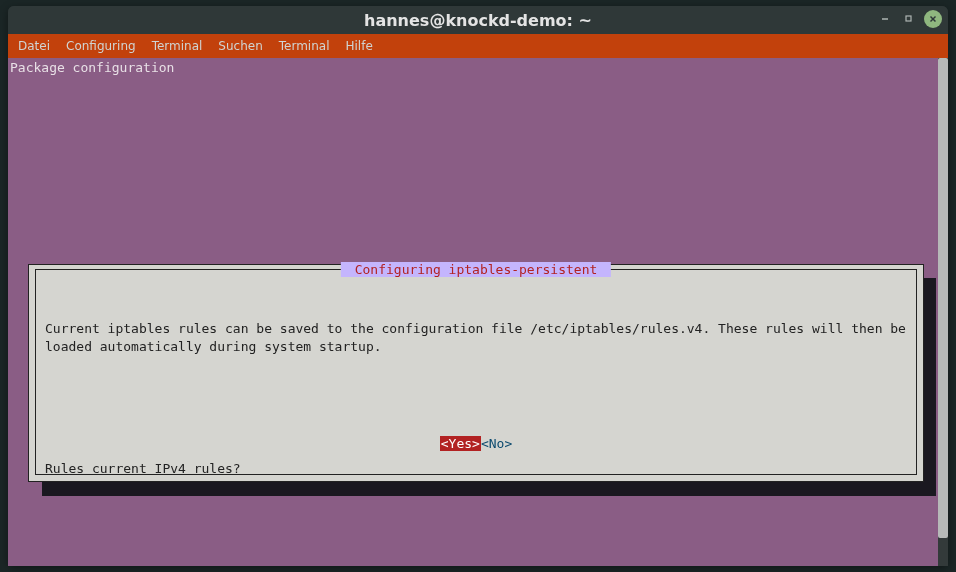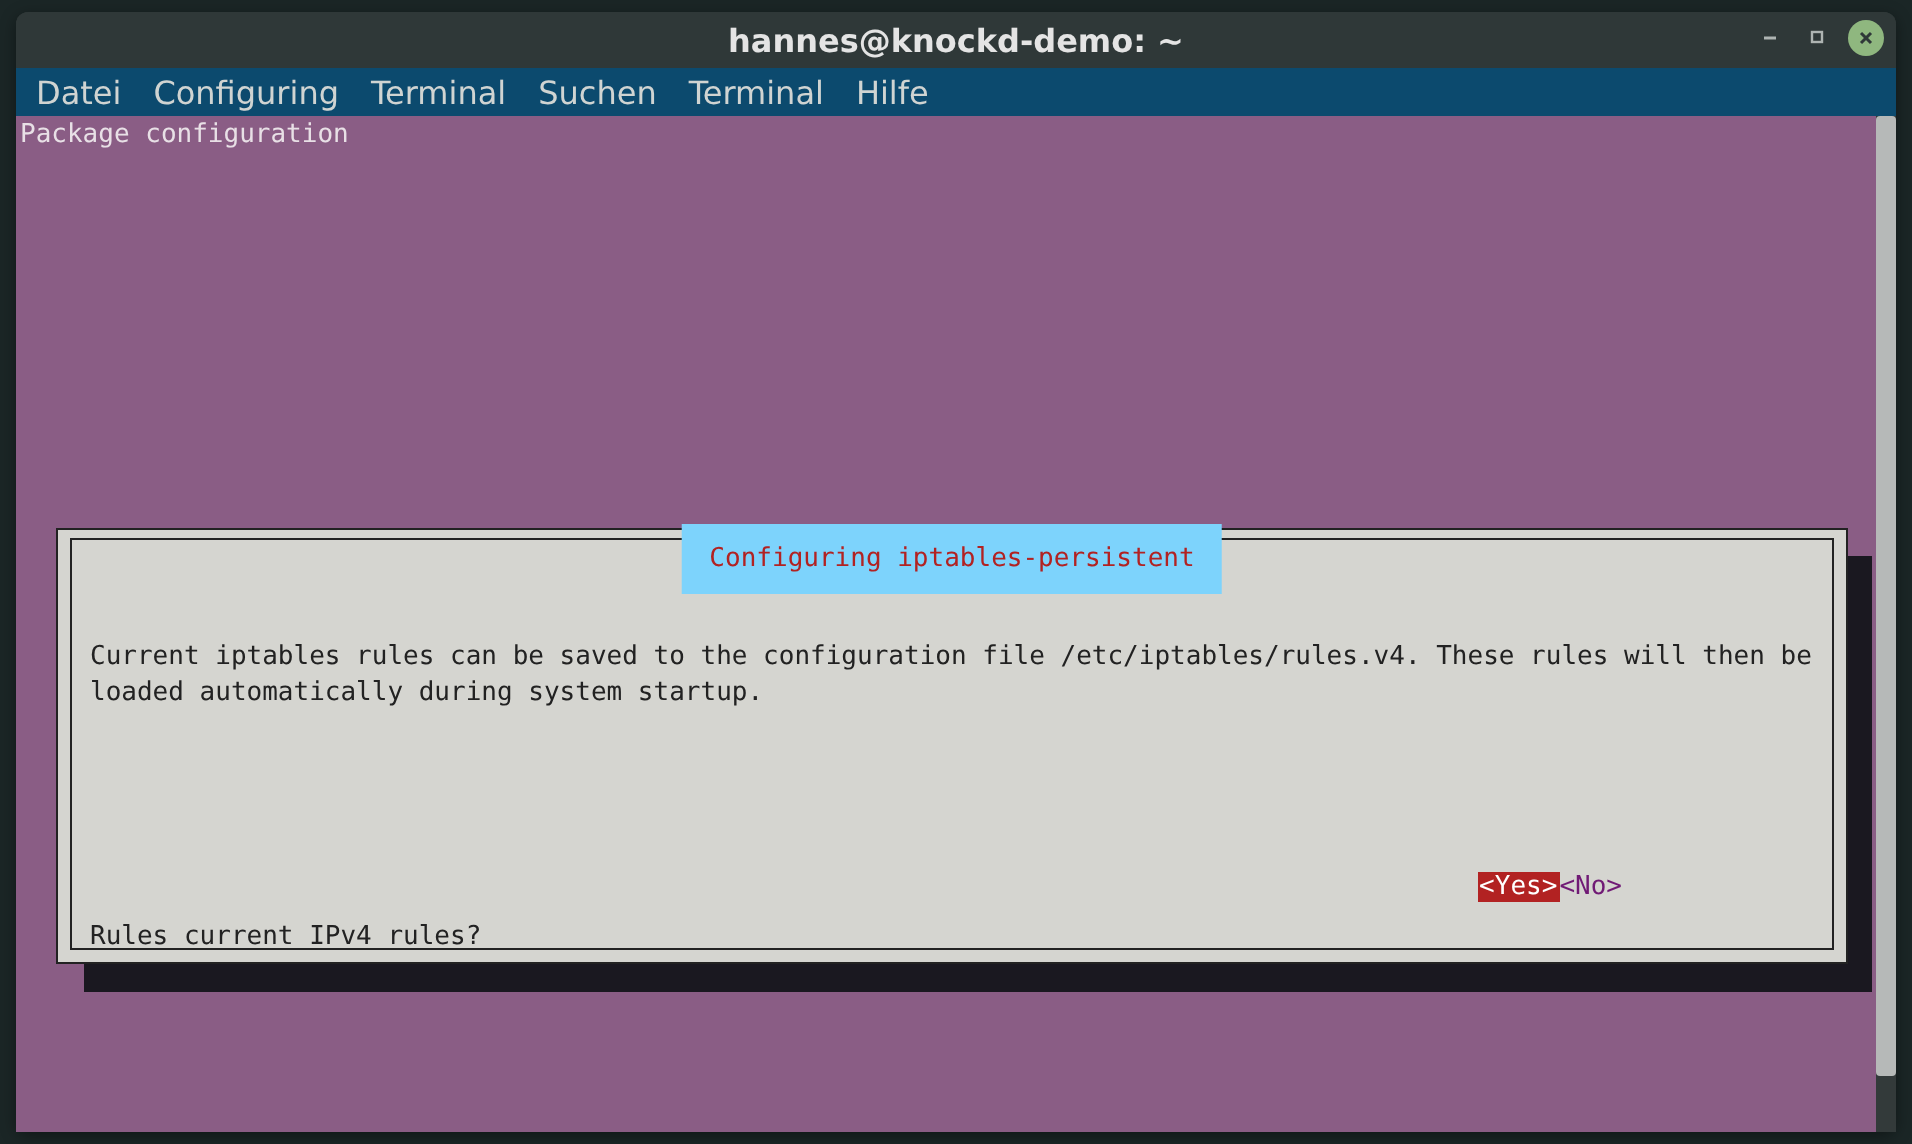--- a/index.html
+++ b/index.html
@@ -52,27 +52,27 @@
     justify-content: center;
     font-size: 11px;
     color: #2f3838;
     cursor: pointer;
   }
   .win-btn.min { background: transparent; color: #aeb4b2; }
   .win-btn.max { background: transparent; color: #aeb4b2; font-size: 9px; }
   .win-btn.close { background: #8fb77f; }
   .menubar {
     height: 24px;
-    background: #0c4a6e;
+    background: #c2410c;
     display: flex;
     align-items: center;
     padding: 0 10px;
     gap: 16px;
     font-family: "DejaVu Sans", "Liberation Sans", sans-serif;
-    font-size: 16px;
+    font-size: 12px;
     color: #d0d4d2;
   }
   .menu-item { cursor: pointer; }
   .terminal {
     flex: 1;
     position: relative;
     background: #8a5d85;
     color: #e8e0e6;
     padding: 2px 2px 2px 2px;
     overflow: hidden;
@@ -112,52 +112,52 @@
   }
   .dialog-inner-border {
     position: absolute;
     left: 6px; top: 4px; right: 6px; bottom: 6px;
     border: 1px solid #222;
   }
   .dialog-title {
     position: absolute;
     top: -3px; left: 50%;
     transform: translateX(-50%);
-    background: #7dd3fc;
-    padding: 10px 6px;
+    background: #c4b5fd;
+    padding: 0 6px;
     color: #b22222;
     font-weight: normal;
     white-space: pre;
   }
   .dialog-body {
     position: absolute;
     left: 16px; right: 16px; top: 20px;
     white-space: pre-wrap;
     line-height: 1.35;
   }
   .dialog-buttons {
     position: absolute;
     left: 0; right: 0; bottom: 30px;
     display: flex;
-    justify-content: flex-end;
+    justify-content: center;
     padding: 0 112px;
   }
   .dlg-btn {
     font-family: inherit;
     font-size: 13px;
     white-space: pre;
     cursor: pointer;
   }
   .dlg-btn.yes {
     background: #b22222;
     color: #fff;
     padding: 0 1px;
   }
   .dlg-btn.no {
-    color: #701a75;
+    color: #0c4a6e;
   }
 </style>
 </head>
 <body>
 
 <div class="window">
 
   <div class="titlebar">
     <span class="titlebar-text">hannes@knockd-demo: ~</span>
     <div class="win-controls">

